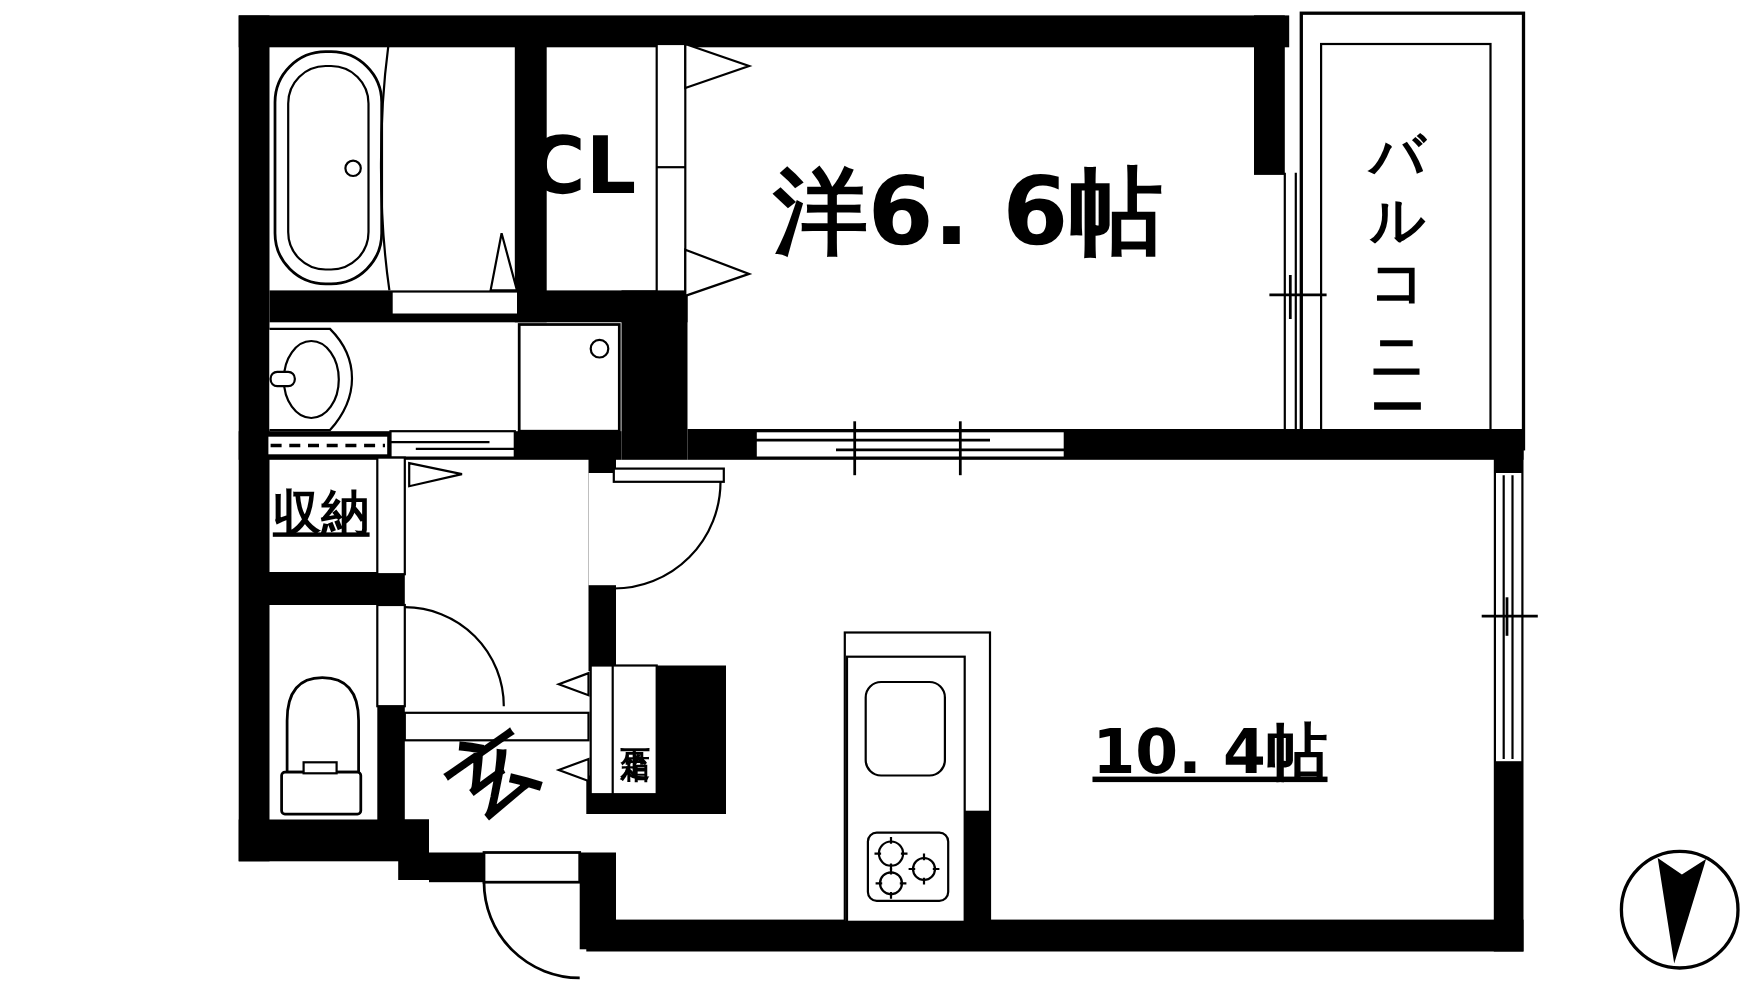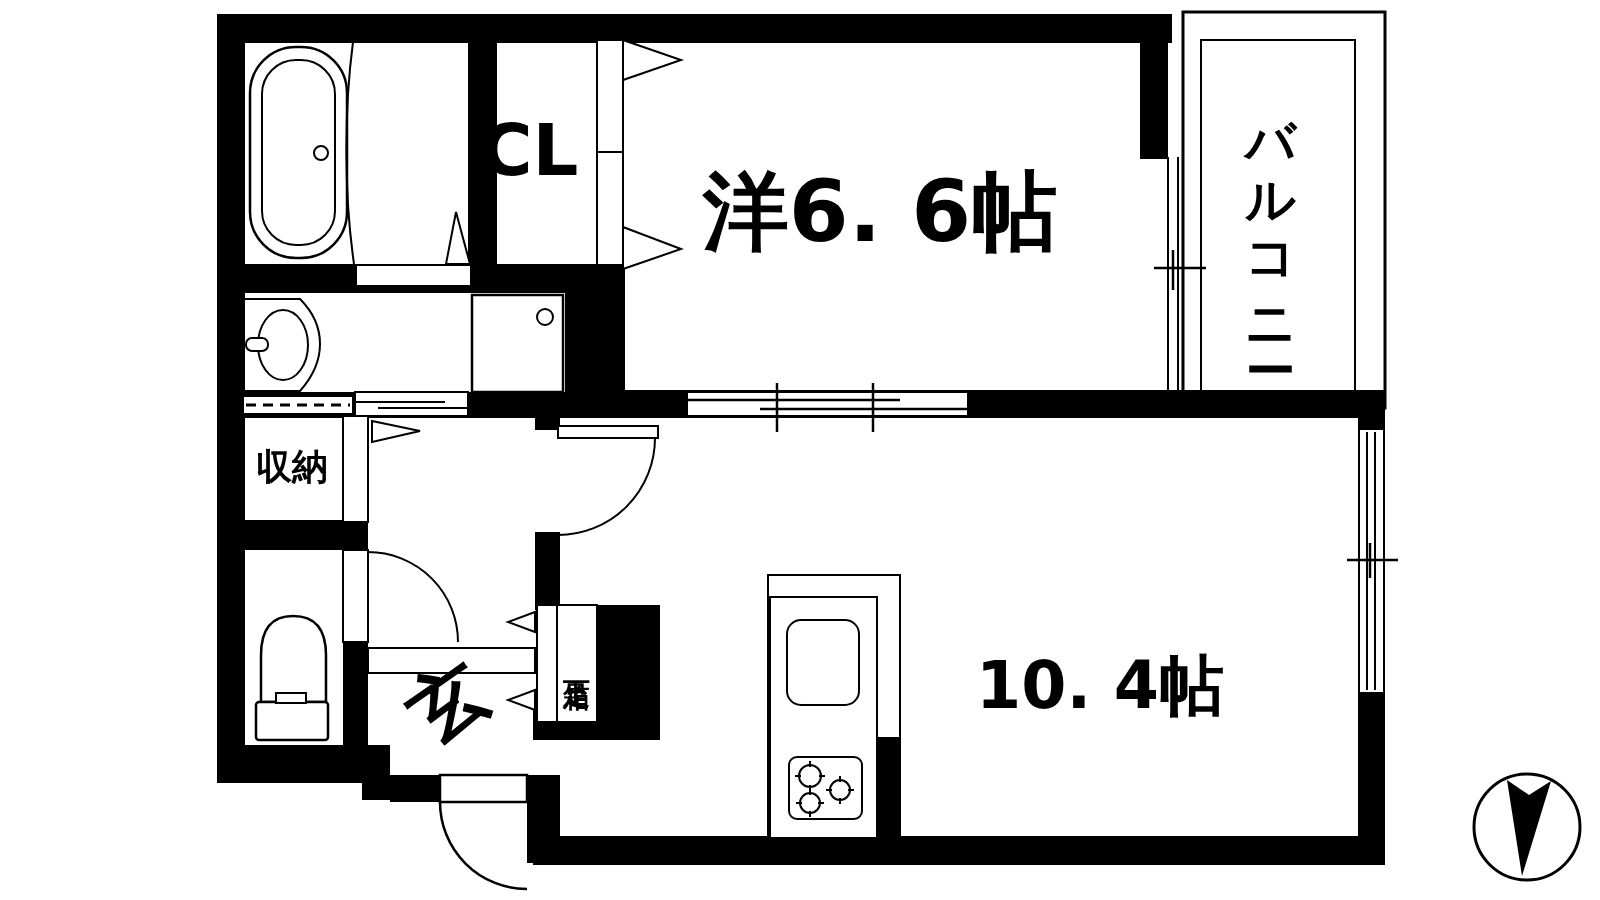--- a/index.html
+++ b/index.html
@@ -170,28 +170,28 @@
     <rect x="877" y="737" width="23" height="101" fill="#000"></rect>
   </g>
 
   <g>
     <circle cx="1527" cy="827" r="53" fill="none" stroke="#000" stroke-width="3"></circle>
     <polygon points="1522,876 1507,780 1529,795 1551,781" fill="#000"></polygon>
   </g>
 
 </svg>
 
-<div class="lbl" style="left:880px;top:211px;font-size:86px;">洋6. 6帖</div>
+<div class="lbl" style="left:880px;top:193px;font-size:86px;">洋6. 6帖</div>
 
 
-<div class="lbl" style="left:1100px;top:685px;font-size:65px;">10. 4帖</div>
+<div class="lbl" style="left:1100px;top:685px;font-size:56px;text-decoration:underline;">10. 4帖</div>
 
 <div class="lbl" style="left:529px;top:150px;font-size:72px;">CL</div>
 
 <div class="lbl vert" style="left:1271px;top:218px;font-size:50px;letter-spacing:8px;">バルコニー</div>
 
-<div class="lbl" style="left:292px;top:467px;font-size:36px;">収納</div>
+<div class="lbl" style="left:292px;top:467px;font-size:44px;text-decoration:underline;">収納</div>
 
 <div class="lbl rot" style="left:448px;top:702px;font-size:76px;">玄</div>
 
 <div class="lbl vert" style="left:577px;top:663px;font-size:27px;letter-spacing:2px;">下足箱</div>
 
 </div>
 
 </body></html>

